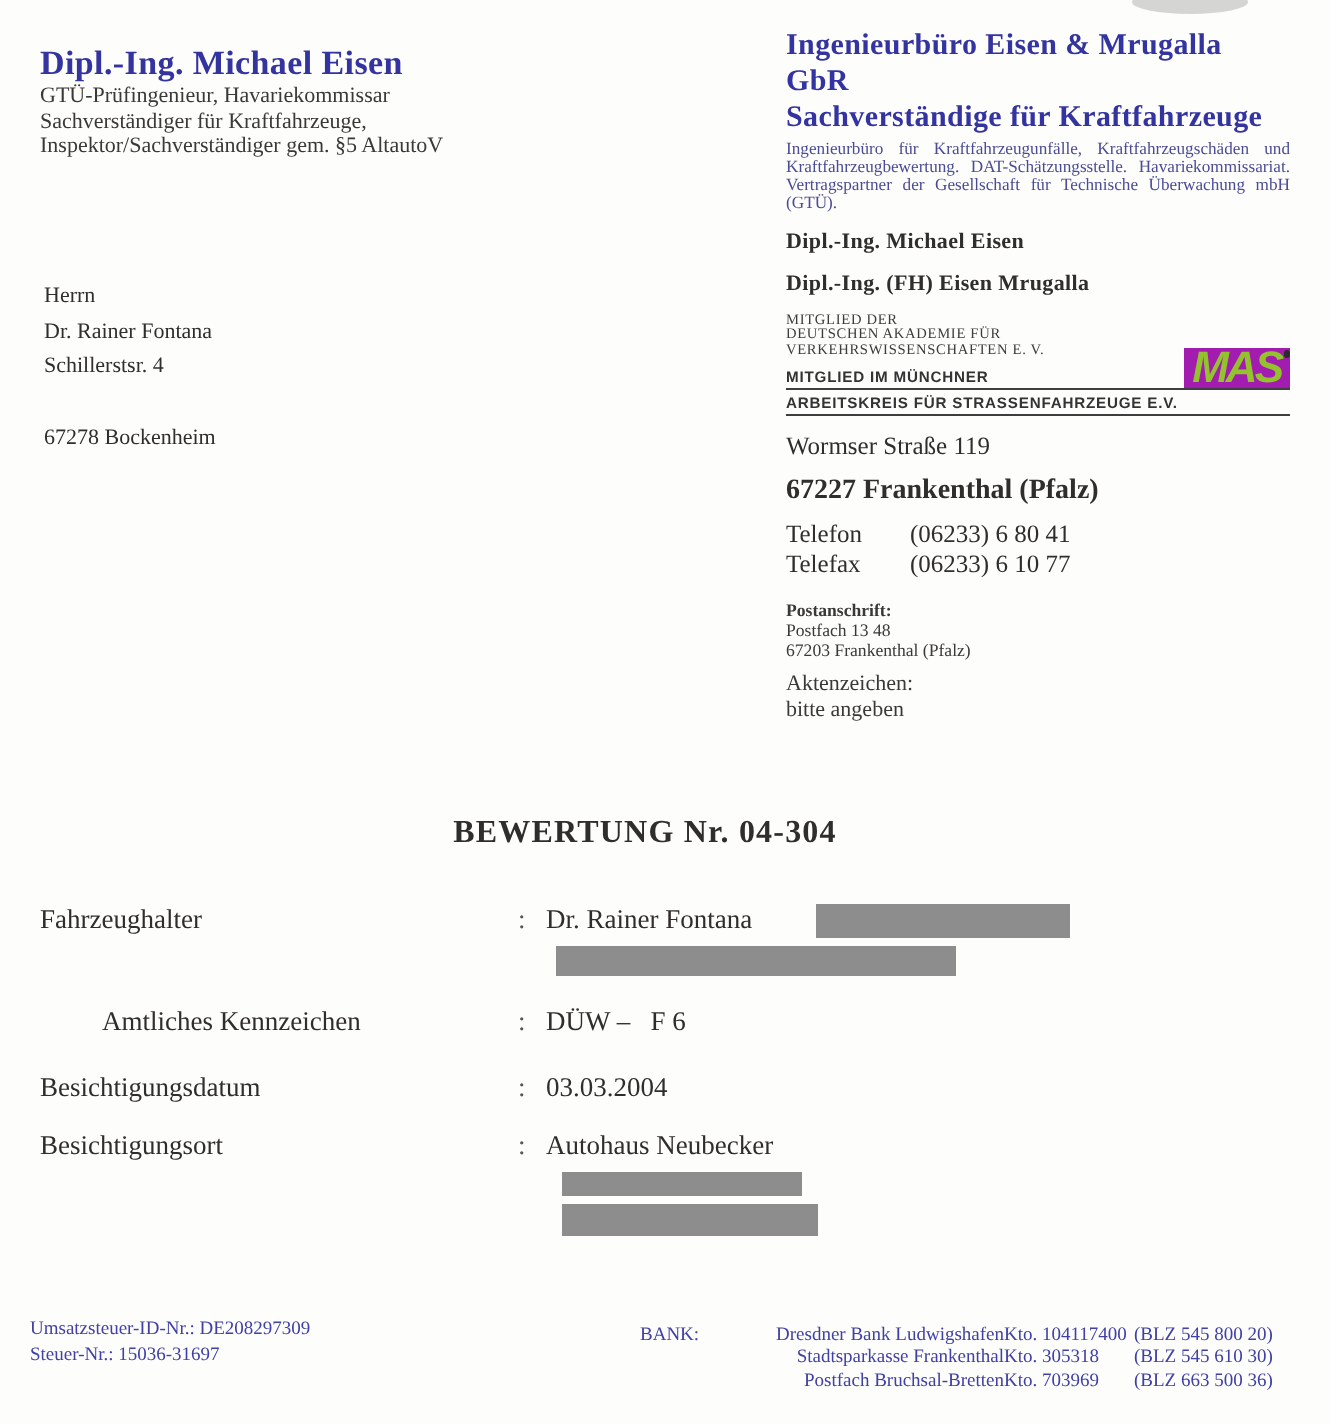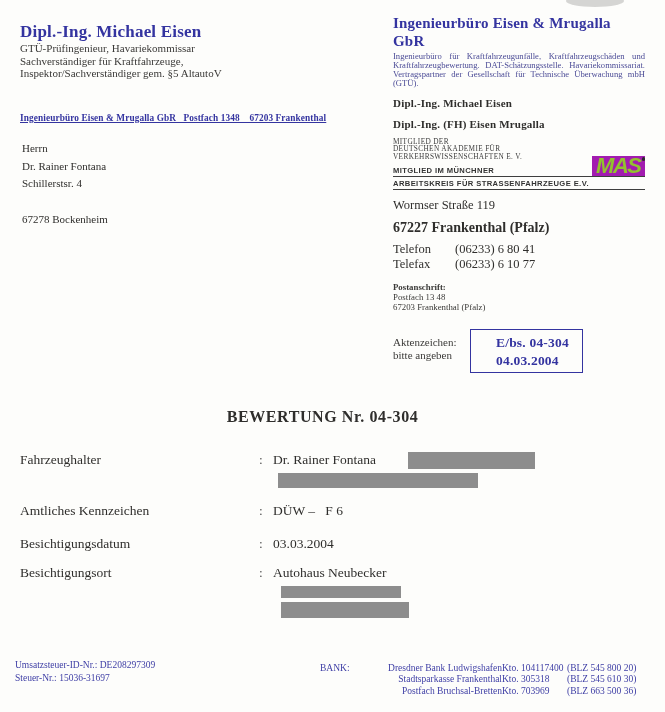--- a/index.html
+++ b/index.html
@@ -94,32 +94,32 @@
 <div class="page">
 
   <div class="smudge"></div>
 
   <div class="abs owner-name blue">Dipl.-Ing. Michael Eisen</div>
   <div class="abs owner-lines">
     <div>GTÜ-Prüfingenieur, Havariekommissar</div>
     <div>Sachverständiger für Kraftfahrzeuge,</div>
     <div>Inspektor/Sachverständiger gem. §5 AltautoV</div>
   </div>
-  <div class="abs sender-line blue">Ingenieurbüro Eisen &amp; Mrugalla GbR   Postfach 1348    67203 Frankenthal</div>
 
   <div class="abs recipient">
     <div>Herrn</div>
     <div>Dr. Rainer Fontana</div>
     <div>Schillerstsr. 4</div>
     <div class="gap"></div>
     <div>67278 Bockenheim</div>
   </div>
 
   <div class="abs rh">
     <div class="rh-company blue">Ingenieurbüro Eisen &amp; Mrugalla GbR</div>
+    <div class="rh-subtitle blue">Sachverständige für Kraftfahrzeuge</div>
     <div class="rh-desc">Ingenieurbüro für Kraftfahrzeugunfälle, Kraftfahrzeugschäden und Kraftfahrzeugbewertung. DAT-Schätzungsstelle. Havariekommissariat. Vertragspartner der Gesellschaft für Technische Überwachung mbH (GTÜ).</div>
     <div class="rh-person rh-person1">Dipl.-Ing. Michael Eisen</div>
     <div class="rh-person rh-person2">Dipl.-Ing. (FH) Eisen Mrugalla</div>
     <div class="rh-m1">
       <div>MITGLIED DER</div>
       <div>DEUTSCHEN AKADEMIE FÜR</div>
       <div>VERKEHRSWISSENSCHAFTEN  E. V.</div>
     </div>
     <div class="rh-m2">
       <span class="mas">MAS</span>
@@ -142,34 +142,30 @@
       <div class="pl">Postanschrift:</div>
       <div>Postfach 13 48</div>
       <div>67203 Frankenthal (Pfalz)</div>
     </div>
   </div>
 
   <div class="abs ref-label">
     <div>Aktenzeichen:</div>
     <div>bitte angeben</div>
   </div>
-  <div class="abs ref-box blue">
-    <div>E/bs. 04-304</div>
-    <div>04.03.2004</div>
-  </div>
 
   <div class="abs doc-title">BEWERTUNG Nr. 04-304</div>
 
   <div class="abs dl" style="top:452px;">Fahrzeughalter</div>
   <div class="abs dc" style="top:452px;">:</div>
   <div class="abs dv" style="top:452px;">Dr. Rainer Fontana</div>
   <div class="abs bar" style="left:408px;top:452px;width:127px;height:17px;"></div>
   <div class="abs bar" style="left:278px;top:473px;width:200px;height:15px;"></div>
 
-  <div class="abs dl" style="top:503px;">Amtliches Kennzeichen</div>
+  <div class="abs dl" style="top:503px;margin-left:31px;">Amtliches Kennzeichen</div>
   <div class="abs dc" style="top:503px;">:</div>
   <div class="abs dv" style="top:503px;">DÜW –   F 6</div>
 
   <div class="abs dl" style="top:536px;">Besichtigungsdatum</div>
   <div class="abs dc" style="top:536px;">:</div>
   <div class="abs dv" style="top:536px;">03.03.2004</div>
 
   <div class="abs dl" style="top:565px;">Besichtigungsort</div>
   <div class="abs dc" style="top:565px;">:</div>
   <div class="abs dv" style="top:565px;">Autohaus Neubecker</div>

